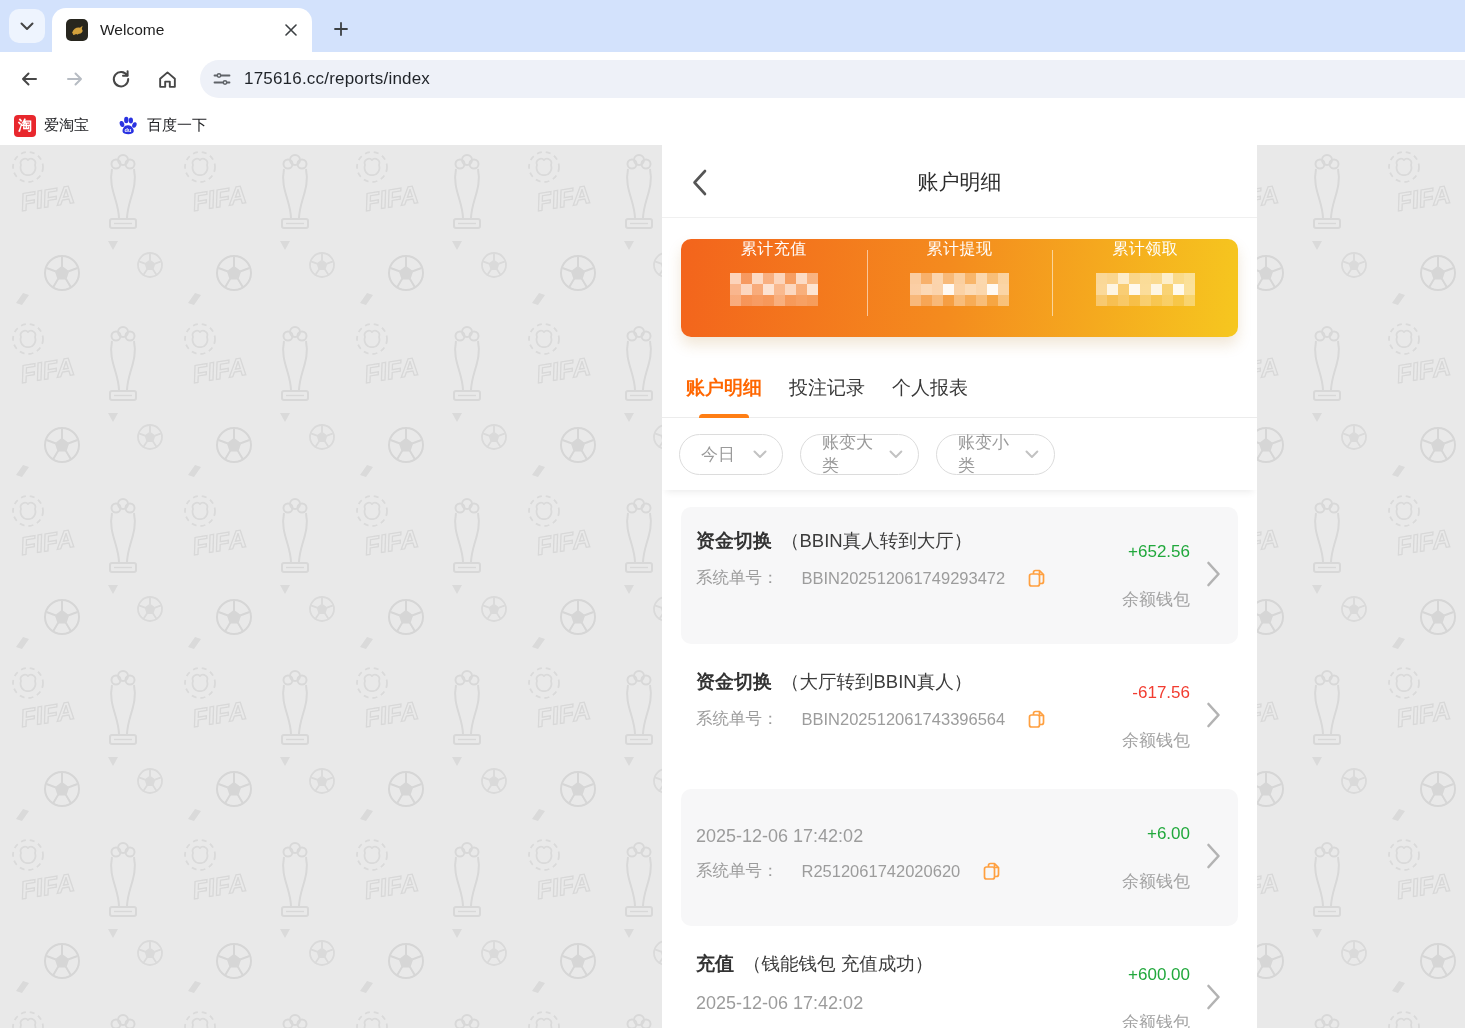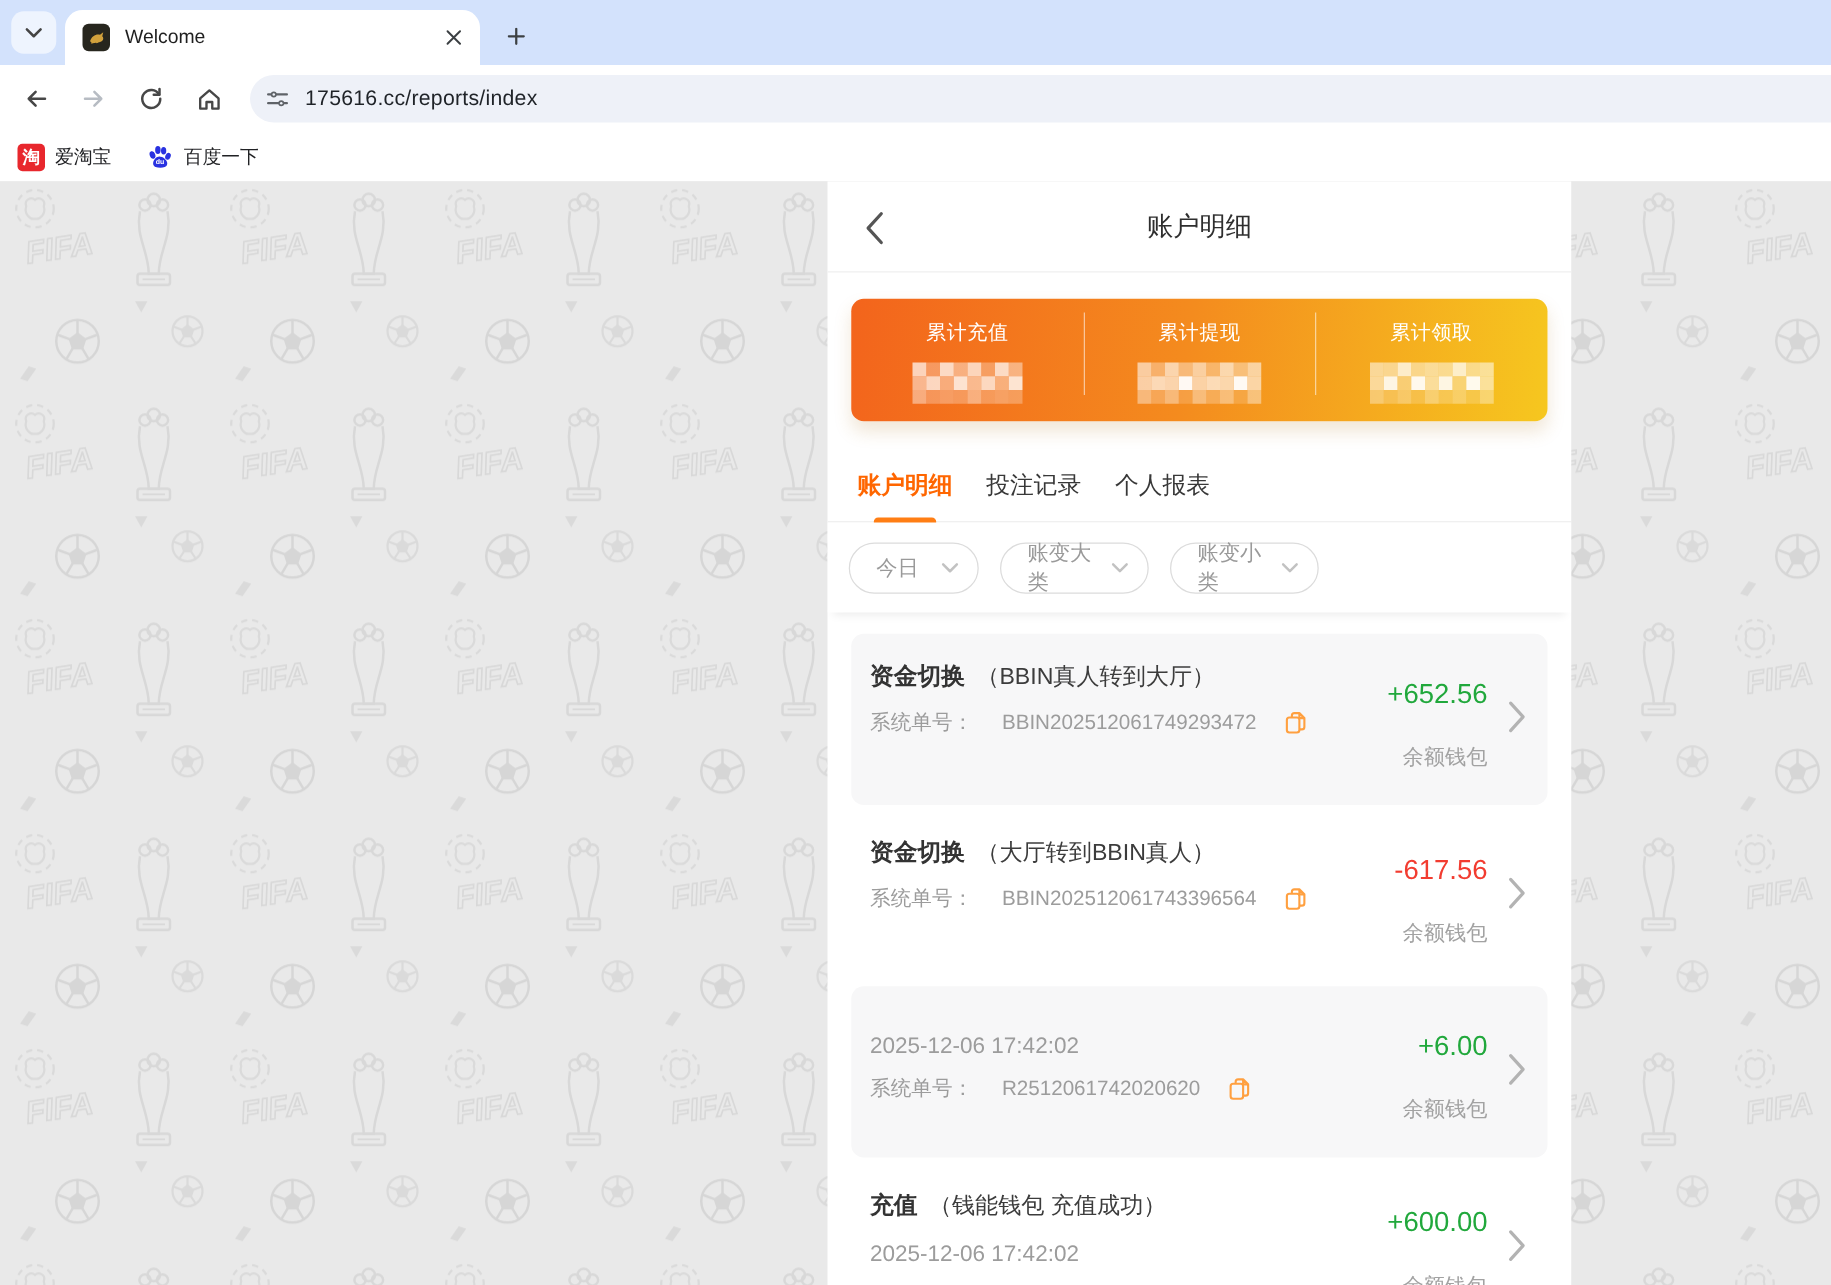--- a/index.html
+++ b/index.html
@@ -3,21 +3,21 @@
 <meta charset="utf-8">
 <style>
   * { margin:0; padding:0; box-sizing:border-box; }
   html,body { width:1465px; height:1028px; overflow:hidden;
     font-family:"Liberation Sans", sans-serif; background:#fff; }
 
   
   .tabstrip { height:52px; background:#d3e2fc; position:relative; display:flex; align-items:flex-end; }
   .tabsearch { position:absolute; left:9px; top:9px; width:36px; height:34px; border-radius:10px;
     background:#eef4fe; display:flex; align-items:center; justify-content:center; }
-  .tab { margin-left:52px; width:332px; height:44px; background:#fff; border-radius:14px 14px 0 0;
+  .tab { margin-left:52px; width:260px; height:44px; background:#fff; border-radius:14px 14px 0 0;
     display:flex; align-items:center; padding:0 10px 0 14px; position:relative;justify-content:space-between; }
   .tab-favicon { width:22px; height:22px; border-radius:5px; background:#27261e; display:flex;
     align-items:center; justify-content:center; flex:0 0 auto; }
   .tab-title { margin-left:12px; font-size:15.5px; color:#1f1f1f; flex:1; }
   .tab-close { width:22px; height:22px; display:flex; align-items:center; justify-content:center; border-radius:50%; }
   .newtab { width:30px; height:30px; margin:0 0 8px 14px; display:flex; align-items:center; justify-content:center; border-radius:50%; }
 
   .toolbar { height:54px; background:#fff; display:flex; align-items:center; padding-left:12px; }
   .navbtn { width:34px; height:34px; display:flex; align-items:center; justify-content:center; border-radius:50%; margin-right:12px; }
   .urlbar { flex:1; height:38px; background:#eef1f8; border-radius:19px 0 0 19px; margin-left:4px;
@@ -36,21 +36,21 @@
 
   .panel { position:absolute; left:662px; top:0; width:595px; height:883px; background:#fff; overflow:hidden; }
 
   .panel-header { height:73px; position:relative; border-bottom:1px solid #f0f0f0; }
   .back-btn { position:absolute; left:30px; top:23px; width:24px; height:28px; display:flex; align-items:center; }
   .page-title { text-align:center; line-height:73px; font-size:21px; color:#2e2e2e; font-weight:500; }
 
   .summary-card { margin:21px 19px 0; height:98px; border-radius:10px; display:flex;
     background:linear-gradient(97deg,#f3641c 0%,#f48b1e 48%,#f6c71f 100%);
     box-shadow:0 8px 14px rgba(180,120,40,.18); }
-  .sum-col { flex:1; color:#fff; text-align:center; padding-top:17px; position:relative; }
+  .sum-col { flex:1; color:#fff; text-align:center; position:relative; }
   .sum-col.divided::before { content:''; position:absolute; left:0; top:11px; height:66px; width:1px; background:rgba(255,255,255,.55); }
   .sum-label { font-size:16px; letter-spacing:.5px; }
   .mosaic { margin:13px auto 0; display:grid; grid-auto-flow:row; width:-moz-fit-content; width:fit-content; }
   .mosaic span { width:11px; height:11px; background:#fff; display:block; }
 
   .tabs-row { height:81px; border-bottom:1px solid #ececec; display:flex; align-items:flex-end;
     padding:0 0 16px 24px; gap:27px; position:relative; }
   .tab-item { font-size:19px; color:#383838; position:relative; cursor:pointer; }
   .tab-item.active { color:#ff6600; font-weight:bold; }
   .tab-underline { position:absolute; left:50%; transform:translateX(-50%); bottom:-20px;
@@ -65,21 +65,21 @@
 
   .list { padding:17px 19px 0; }
   .row { position:relative; height:137px; border-radius:10px; padding:21px 0 0 15px; margin-bottom:4px; }
   .row.gray { background:#f7f7f8; }
   .row-title { font-size:19px; color:#333; }
   .row-type { font-weight:bold; }
   .row-detail { font-weight:normal; color:#3c3c3c; margin-left:9px; font-size:18.5px; }
   .row-time { margin-top:16px; font-size:18px; color:#9c9c9c; }
   .row-order { margin-top:13px; font-size:16.5px; color:#9c9c9c; display:flex; align-items:center; gap:23px; }
   .row-right { position:absolute; top:0; right:48px; text-align:right; padding-top:35px; }
-  .row-amt { font-size:22px; }
+  .row-amt { font-size:17px; }
   .amt-green { color:#21a83c; } .amt-red { color:#f23c30; }
   .row-wallet { margin-top:26px; font-size:17px; color:#a2a2a2; }
   .row-chevron { position:absolute; right:17px; top:50%; transform:translateY(-50%); }
 </style>
 </head>
 <body>
 
 <div class="tabstrip">
   <div class="tabsearch">
     <svg width="14" height="9" viewBox="0 0 14 9">

